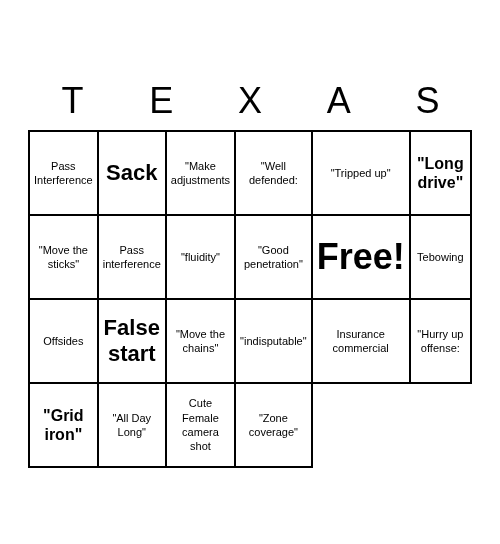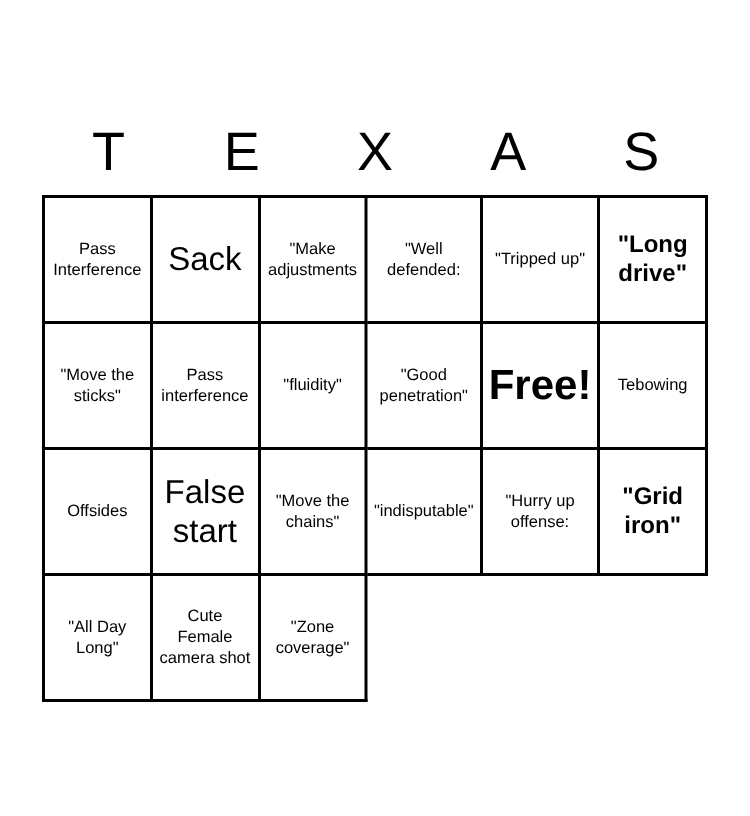--- a/index.html
+++ b/index.html
@@ -46,30 +46,30 @@
       padding: 6px 4px;
     }
     .bingo-cell-text {
       font-size: 11px;
       line-height: 1.3;
       font-family: Arial, sans-serif;
       font-weight: normal;
     }
     .bingo-cell-text.large {
       font-size: 22px;
-      font-weight: normal;
+      font-weight: bold;
       line-height: 1.2;
     }
     .bingo-cell-text.medium {
       font-size: 16px;
       font-weight: bold;
       line-height: 1.2;
     }
     .bingo-cell-text.xlarge {
-      font-size: 28px;
+      font-size: 36px;
       font-weight: bold;
       line-height: 1.1;
     }
   </style>
 </head>
 <body>
 
 <div class="bingo-card">
   <div class="bingo-header">
     <div class="bingo-header-cell">T</div>
@@ -121,20 +121,23 @@
       <div class="bingo-cell">
         <span class="bingo-cell-text large">False start</span>
       </div>
       <div class="bingo-cell">
         <span class="bingo-cell-text">"Move the chains"</span>
       </div>
       <div class="bingo-cell">
         <span class="bingo-cell-text">"indisputable"</span>
       </div>
       <div class="bingo-cell">
+        <span class="bingo-cell-text">Insurance commercial</span>
+      </div>
+      <div class="bingo-cell">
         <span class="bingo-cell-text">"Hurry up offense:</span>
       </div>
       <div class="bingo-cell">
         <span class="bingo-cell-text medium">"Grid iron"</span>
       </div>
       <div class="bingo-cell">
         <span class="bingo-cell-text">"All Day Long"</span>
       </div>
       <div class="bingo-cell">
         <span class="bingo-cell-text">Cute Female camera shot</span>

